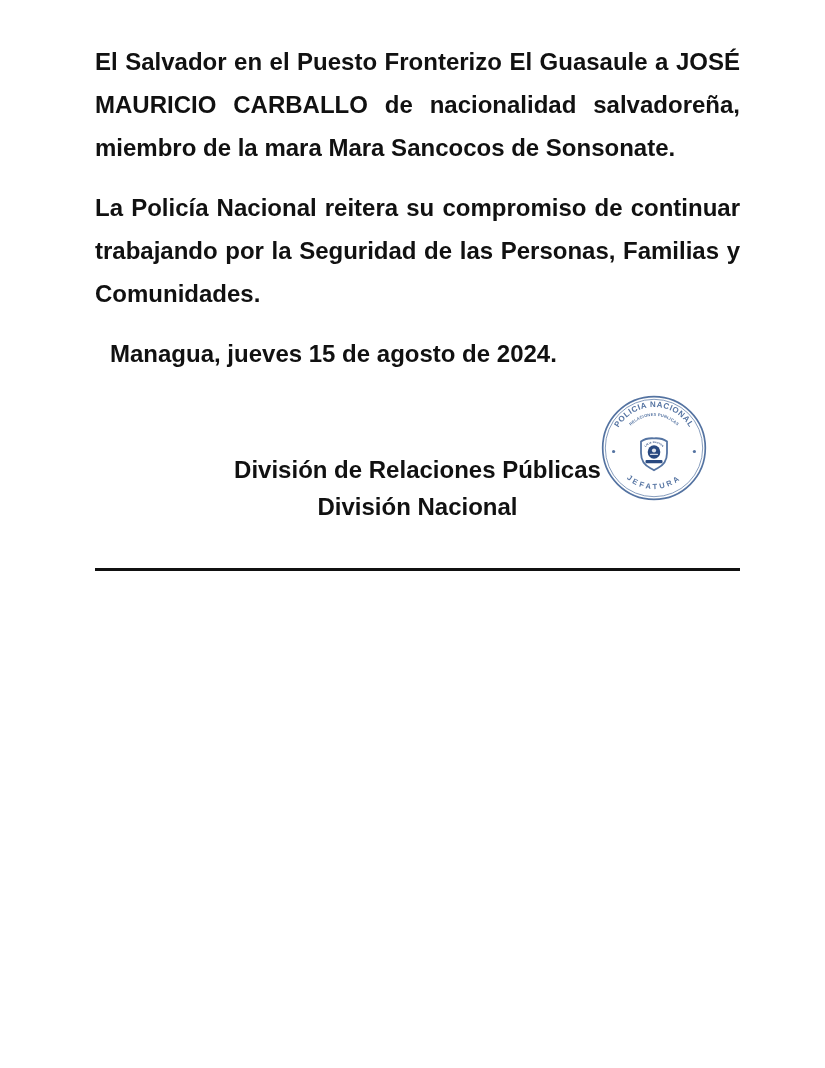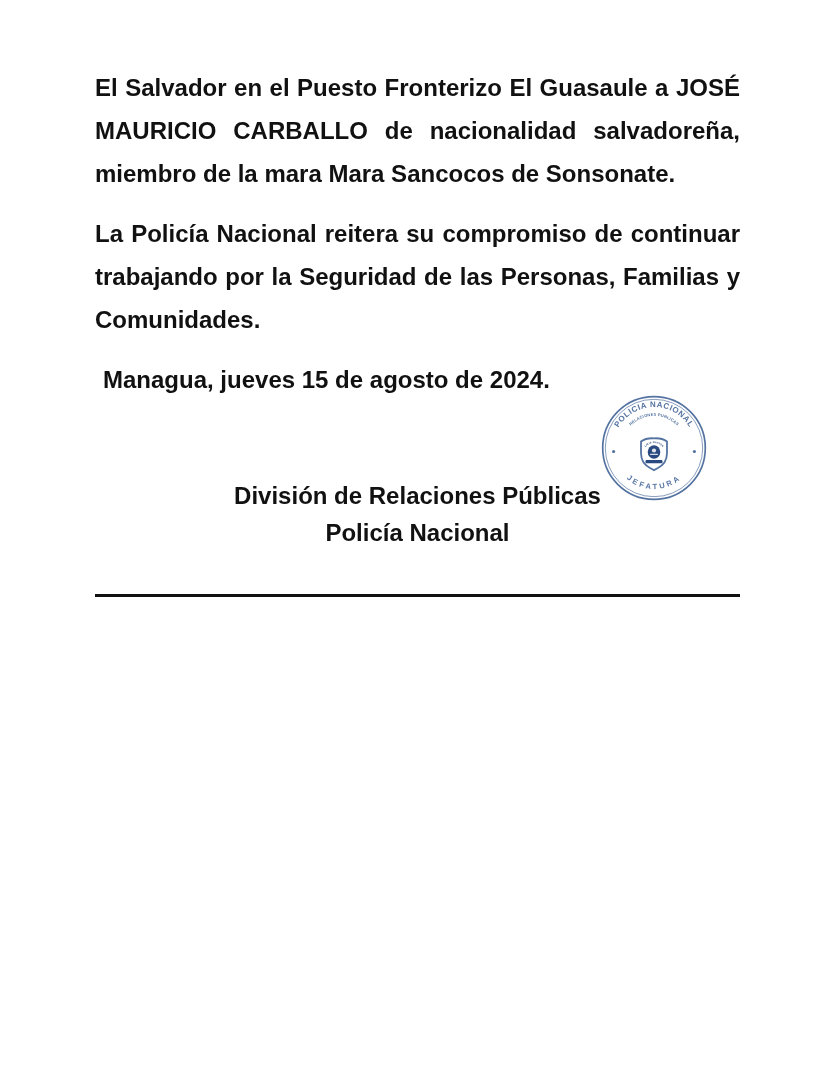--- a/index.html
+++ b/index.html
@@ -16,32 +16,32 @@
     width: 825px;
     height: 1068px;
     background: #ffffff;
     overflow: hidden;
   }
   .content {
     position: absolute;
     left: 95px;
     top: 0;
     width: 645px;
-    padding-top: 66px;
+    padding-top: 40px;
   }
   .body-par {
     font-size: 24px;
     line-height: 43px;
     text-align: justify;
     margin: 0 0 17px 0;
   }
   .dateline {
     font-size: 24px;
     line-height: 43px;
-    margin: 7px 0 0 8px;
+    margin: 7px 0 0 15px;
     text-align: left;
   }
   .signature-block {
     margin-top: 76px;
     text-align: center;
     font-size: 24px;
     line-height: 37px;
   }
   .divider {
     height: 3px;
@@ -73,21 +73,21 @@
   <div class="content">
 
     <p class="body-par">El Salvador en el Puesto Fronterizo El Guasaule a JOSÉ MAURICIO CARBALLO de nacionalidad salvadoreña, miembro de la mara Mara Sancocos de Sonsonate.</p>
 
     <p class="body-par">La Policía Nacional reitera su compromiso de continuar trabajando por la Seguridad de las Personas, Familias y Comunidades.</p>
 
     <p class="dateline">Managua, jueves 15 de agosto de 2024.</p>
 
     <div class="signature-block">
       <div>División de Relaciones Públicas</div>
-      <div>Policía Nacional</div>
+      <div>División Nacional</div>
     </div>
 
     <div class="divider"></div>
 
 
   </div>
 
   <div class="seal">
     <svg viewBox="0 0 108 108" xmlns="http://www.w3.org/2000/svg" color="#4e6e9e">
       <defs>

